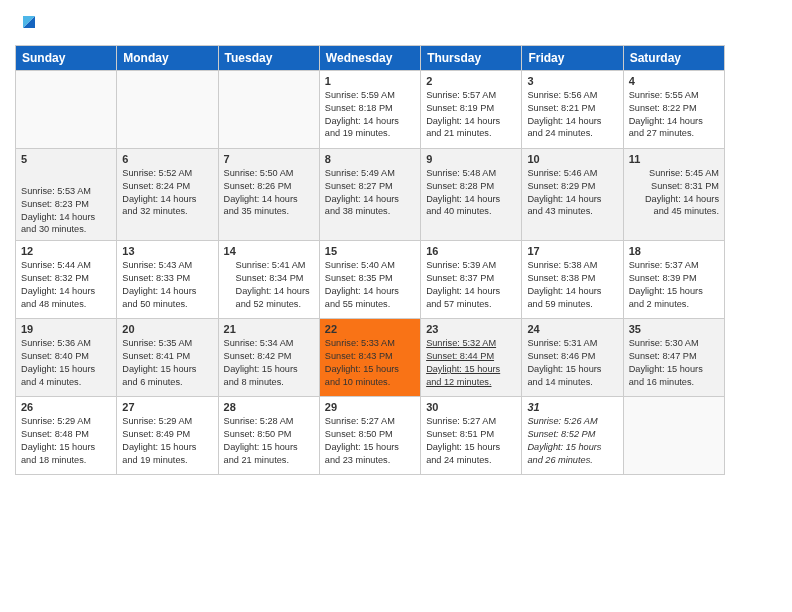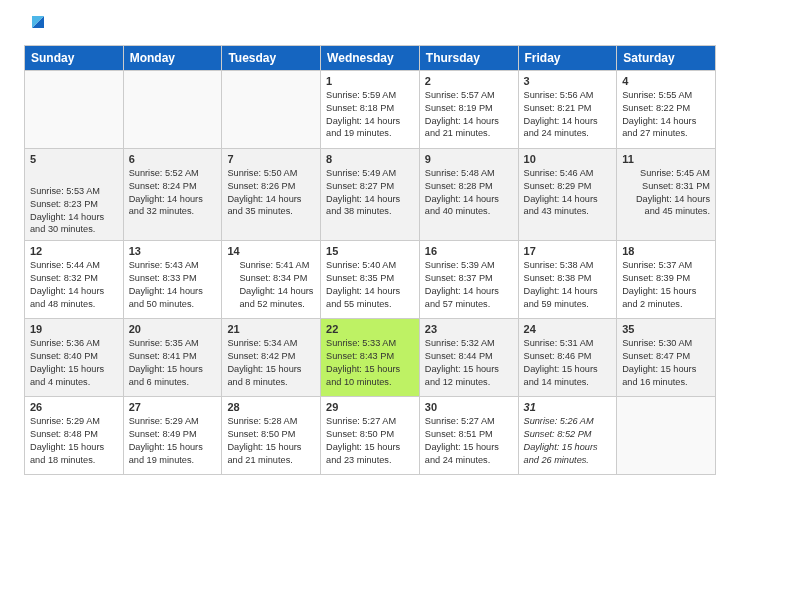--- a/index.html
+++ b/index.html
@@ -6,21 +6,21 @@
     body {
       width: 792px;
       height: 612px;
       font-family: Arial, sans-serif;
       background: #fff;
       overflow: hidden;
     }
     .page {
       width: 740px;
       height: 612px;
-      padding: 10px 24px;
+      padding: 10px 15px;
     }
     .header {
       display: flex;
       justify-content: space-between;
       align-items: flex-start;
       margin-bottom: 8px;
     }
     .logo {
       display: flex;
       align-items: center;
@@ -278,30 +278,30 @@
 Daylight: 15 hours
 and 6 minutes.</div>
           </td>
           <td style="background: rgb(242, 242, 242);">
             <div class="day-number">21</div>
             <div class="day-info" style="white-space: pre-line;">Sunrise: 5:34 AM
 Sunset: 8:42 PM
 Daylight: 15 hours
 and 8 minutes.</div>
           </td>
-          <td style="background: #bef264; margin-left: 44px;">
+          <td style="background: #f97316; margin-left: 44px;">
             <div class="day-number">22</div>
             <div class="day-info" style="white-space: pre-line;">Sunrise: 5:33 AM
 Sunset: 8:43 PM
 Daylight: 15 hours
 and 10 minutes.</div>
           </td>
           <td style="background: rgb(242, 242, 242);">
             <div class="day-number">23</div>
-            <div class="day-info" style="white-space: pre-line;">Sunrise: 5:32 AM
+            <div class="day-info" style="white-space: pre-line; text-decoration: underline;">Sunrise: 5:32 AM
 Sunset: 8:44 PM
 Daylight: 15 hours
 and 12 minutes.</div>
           </td>
           <td style="background: rgb(242, 242, 242);">
             <div class="day-number">24</div>
             <div class="day-info" style="white-space: pre-line;">Sunrise: 5:31 AM
 Sunset: 8:46 PM
 Daylight: 15 hours
 and 14 minutes.</div>

